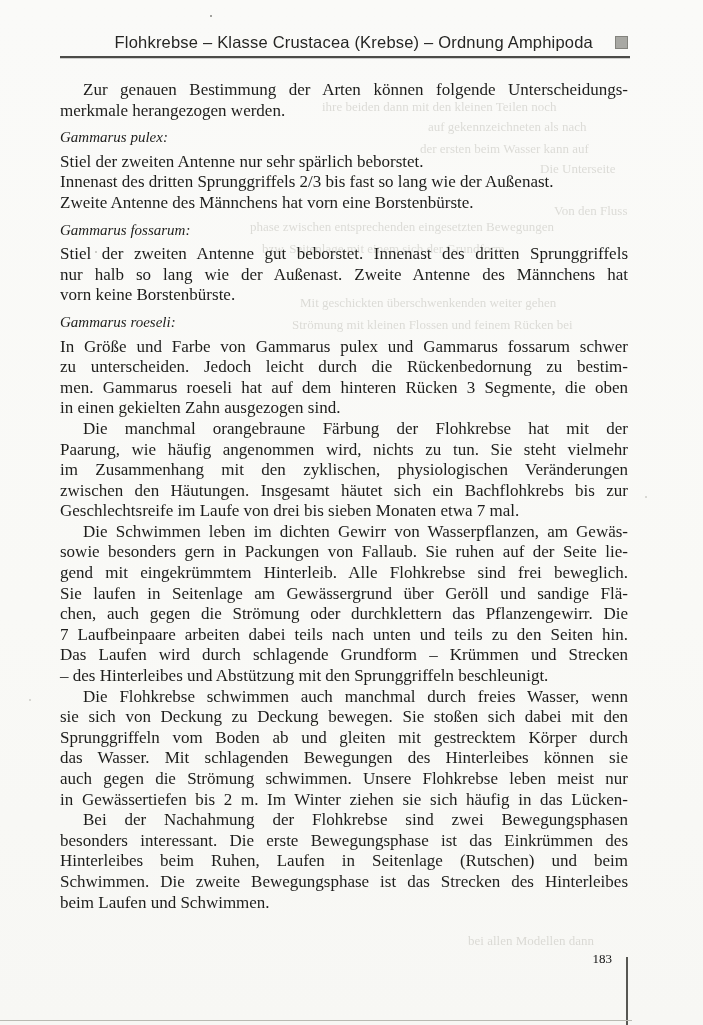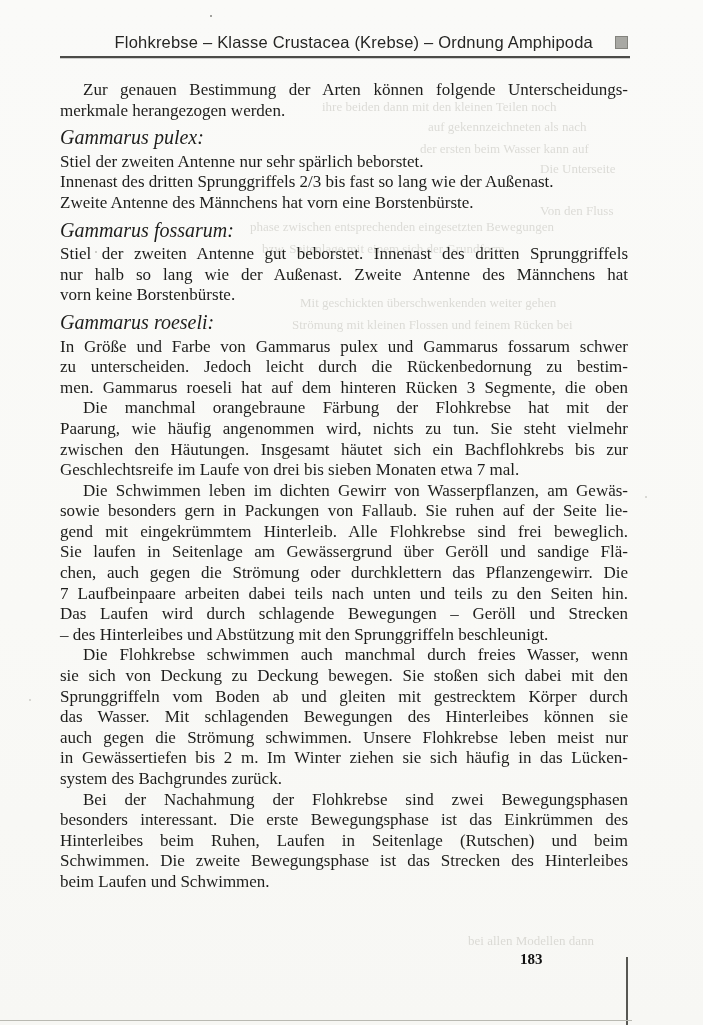--- a/index.html
+++ b/index.html
@@ -42,34 +42,35 @@
   .content {
     position: absolute; top: 80px; left: 60px; width: 568px;
     font-size: 17px; line-height: 20.6px;
   }
   .para { margin: 0; }
   .line { text-align: justify; text-align-last: justify; }
   .line.last { text-align-last: left; }
   .line.indent { text-indent: 23px; }
   .plain-line { text-align: left; }
   .species-heading {
-    font-style: italic; font-size: 20px;
+    font-style: italic; font-size: 15px;
     margin: 6px 0 4px 0;
   }
   .ghost {
     position: absolute;
     font-size: 13px; line-height: 16px;
     color: #87857a; opacity: .26;
     filter: blur(.6px);
     white-space: nowrap; overflow: hidden;
     pointer-events: none;
   }
   .page-number {
     position: absolute; top: 951px; left: 520px; width: 92px;
-    font-weight: bold; font-size: 15px; color: #111;
+    text-align: right;
+    font-weight: normal; font-size: 13px; color: #111;
   }
   .corner-vline {
     position: absolute; left: 626px; top: 957px; width: 2px; height: 68px;
     background: #575753;
   }
   .bottom-edge {
     position: absolute; left: 0; top: 1020px; width: 632px; height: 1px;
     background: #b9b9b2;
   }
 </style>
@@ -98,61 +99,62 @@
       <div class="para">
         <div class="line">Stiel der zweiten Antenne gut beborstet. Innenast des dritten Sprunggriffels</div>
         <div class="line">nur halb so lang wie der Außenast. Zweite Antenne des Männchens hat</div>
         <div class="line last">vorn keine Borstenbürste.</div>
       </div>
       <div class="species-heading">Gammarus roeseli:</div>
       <div class="para">
         <div class="line">In Größe und Farbe von Gammarus pulex und Gammarus fossarum schwer</div>
         <div class="line">zu unterscheiden. Jedoch leicht durch die Rückenbedornung zu bestim-</div>
         <div class="line">men. Gammarus roeseli hat auf dem hinteren Rücken 3 Segmente, die oben</div>
+        <div class="line last">in einen gekielten Zahn ausgezogen sind.</div>
       </div>
       <div class="para">
         <div class="line indent">Die manchmal orangebraune Färbung der Flohkrebse hat mit der</div>
         <div class="line">Paarung, wie häufig angenommen wird, nichts zu tun. Sie steht vielmehr</div>
+        <div class="line">im Zusammenhang mit den zyklischen, physiologischen Veränderungen</div>
         <div class="line">zwischen den Häutungen. Insgesamt häutet sich ein Bachflohkrebs bis zur</div>
         <div class="line last">Geschlechtsreife im Laufe von drei bis sieben Monaten etwa 7 mal.</div>
       </div>
       <div class="para">
         <div class="line indent">Die Schwimmen leben im dichten Gewirr von Wasserpflanzen, am Gewäs-</div>
         <div class="line">sowie besonders gern in Packungen von Fallaub. Sie ruhen auf der Seite lie-</div>
         <div class="line">gend mit eingekrümmtem Hinterleib. Alle Flohkrebse sind frei beweglich.</div>
         <div class="line">Sie laufen in Seitenlage am Gewässergrund über Geröll und sandige Flä-</div>
         <div class="line">chen, auch gegen die Strömung oder durchklettern das Pflanzengewirr. Die</div>
         <div class="line">7 Laufbeinpaare arbeiten dabei teils nach unten und teils zu den Seiten hin.</div>
-        <div class="line">Das Laufen wird durch schlagende Bewegungen – Geröll und Strecken</div>
+        <div class="line">Das Laufen wird durch schlagende Grundform – Krümmen und Strecken</div>
         <div class="line last">– des Hinterleibes und Abstützung mit den Sprunggriffeln beschleunigt.</div>
       </div>
       <div class="para">
         <div class="line indent">Die Flohkrebse schwimmen auch manchmal durch freies Wasser, wenn</div>
         <div class="line">sie sich von Deckung zu Deckung bewegen. Sie stoßen sich dabei mit den</div>
         <div class="line">Sprunggriffeln vom Boden ab und gleiten mit gestrecktem Körper durch</div>
         <div class="line">das Wasser. Mit schlagenden Bewegungen des Hinterleibes können sie</div>
         <div class="line">auch gegen die Strömung schwimmen. Unsere Flohkrebse leben meist nur</div>
         <div class="line">in Gewässertiefen bis 2 m. Im Winter ziehen sie sich häufig in das Lücken-</div>
-        <div class="line last">system des Bachgrundes zurück.</div>
       </div>
       <div class="para">
         <div class="line indent">Bei der Nachahmung der Flohkrebse sind zwei Bewegungsphasen</div>
         <div class="line">besonders interessant. Die erste Bewegungsphase ist das Einkrümmen des</div>
         <div class="line">Hinterleibes beim Ruhen, Laufen in Seitenlage (Rutschen) und beim</div>
         <div class="line">Schwimmen. Die zweite Bewegungsphase ist das Strecken des Hinterleibes</div>
         <div class="line last">beim Laufen und Schwimmen.</div>
       </div>
     </div>
 
   <div id="ghost-layer">
       <div class="ghost" style="left: 322px; top: 99px; width: 306px;">ihre beiden dann mit den kleinen Teilen noch</div>
       <div class="ghost" style="left: 428px; top: 119px; width: 206px;">auf gekennzeichneten als nach</div>
       <div class="ghost" style="left: 420px; top: 141px; width: 214px;">der ersten beim Wasser kann auf</div>
       <div class="ghost" style="left: 540px; top: 161px; width: 94px;">Die Unterseite</div>
-      <div class="ghost" style="left: 540px; top: 203px; width: 96px;">Von den Fluss</div>
+      <div class="ghost" style="left: 554px; top: 203px; width: 96px;">Von den Fluss</div>
       <div class="ghost" style="left: 250px; top: 219px; width: 384px;">phase zwischen entsprechenden eingesetzten Bewegungen</div>
       <div class="ghost" style="left: 262px; top: 241px; width: 372px;">bzw. Seitenlage mit einem sich der Grundform</div>
       <div class="ghost" style="left: 300px; top: 295px; width: 334px;">Mit geschickten überschwenkenden weiter gehen</div>
       <div class="ghost" style="left: 292px; top: 317px; width: 342px;">Strömung mit kleinen Flossen und feinem Rücken bei</div>
       <div class="ghost" style="left: 468px; top: 933px; width: 164px;">bei allen Modellen dann</div>
     </div>
 
   <div class="page-number">183</div>
 
   <div class="corner-vline"></div>

